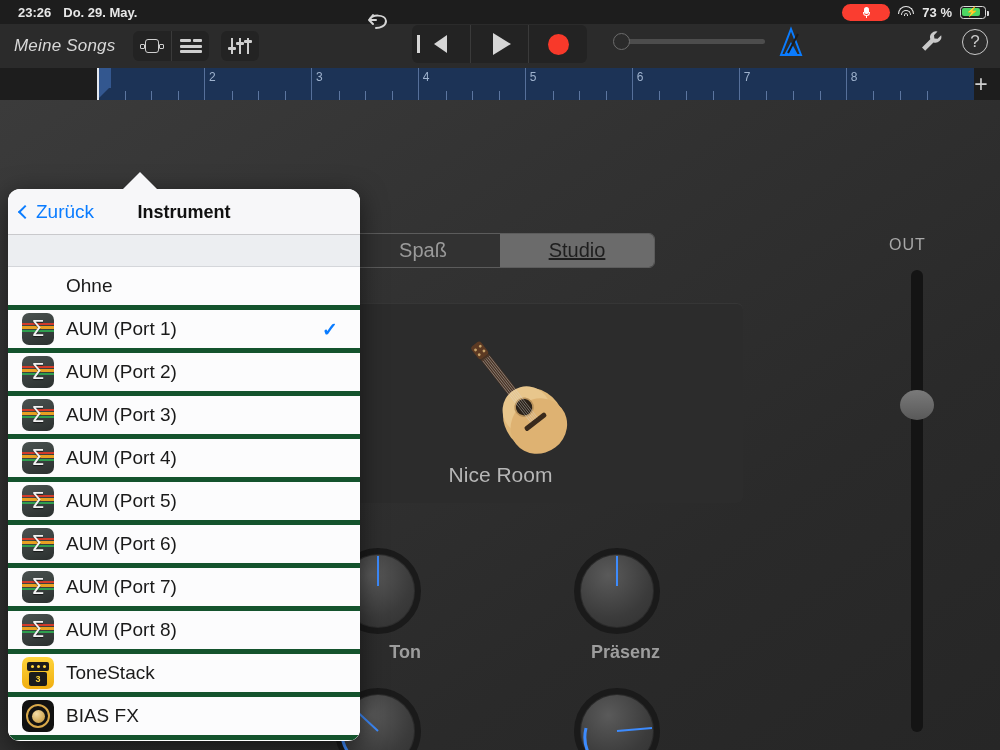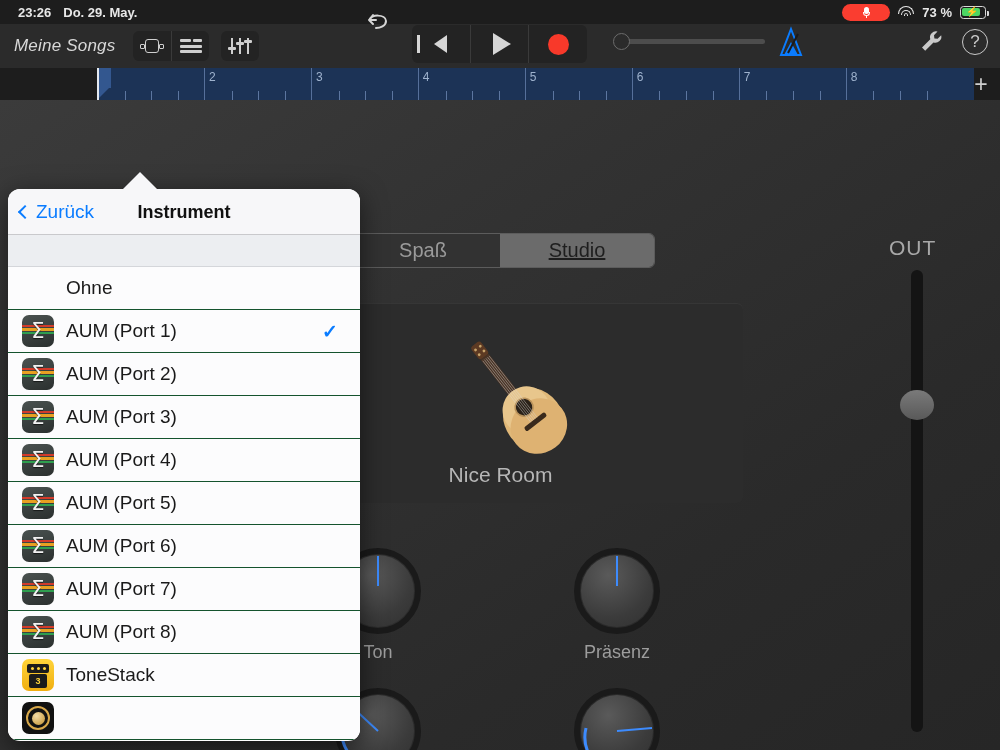--- a/index.html
+++ b/index.html
@@ -121,41 +121,41 @@
                   box-shadow:inset 0 1px 0 rgba(255,255,255,.05); }
   .preset-name { position:absolute; left:0; right:0; bottom:16px; text-align:center; color:#b6b6b6; font-size:21px; }
   .guitar { position:absolute; left:170px; top:20px; width:170px; height:140px; }
 
   
   .knob-wrap { position:absolute; width:86px; }
   .knob { width:86px; height:86px; position:relative; }
   .knob .ring { position:absolute; inset:0; border-radius:50%; border:6px solid #1a1a1a; }
   .knob .face { position:absolute; inset:7px; border-radius:50%;
                 background:radial-gradient(circle at 38% 28%, #5a5a5a, #3b3b3b 62%, #303030 100%); }
-  .knob-label { text-align:center; color:#9d9d9d; font-size:18px; margin-top:8px; }
-
-  
-  .out-label { position:absolute; left:889px; top:136px; color:#a8a8a8; font-size:21px; letter-spacing:1px; }
+  .knob-label { text-align:right; color:#9d9d9d; font-size:18px; margin-top:8px;font-weight:bold; }
+
+  
+  .out-label { position:absolute; left:889px; top:136px; color:#a8a8a8; font-size:16px; letter-spacing:1px; }
   .out-track { position:absolute; left:911px; top:170px; width:12px; height:462px; background:#141414; border-radius:6px; }
   .out-knob { position:absolute; left:900px; top:290px; width:34px; height:30px; border-radius:50%;
               background:linear-gradient(180deg,#7a7a7a,#595959); }
 
   
   .pop-arrow { position:absolute; left:122px; top:172px; width:0; height:0;
                border-left:18px solid transparent; border-right:18px solid transparent; border-bottom:18px solid #f7f7f9; z-index:21; }
   .popover { position:absolute; left:8px; top:189px; width:352px; height:552px; background:#ffffff;
              border-radius:12px; overflow:hidden; z-index:20; box-shadow:0 6px 26px rgba(0,0,0,.55); }
   .pop-head { height:46px; background:#f7f7f9; border-bottom:1px solid #c9c9cc; position:relative; }
   .pop-back { position:absolute; left:12px; top:0; height:46px; display:flex; align-items:center; color:#0a7cff; font-size:19px; gap:2px; }
   .chev { width:10px; height:10px; border-left:2.4px solid #0a7cff; border-bottom:2.4px solid #0a7cff; transform:rotate(45deg); margin-right:4px; }
   .pop-title { position:absolute; left:0; right:0; top:0; height:46px; display:flex; align-items:center; justify-content:center;
                font-size:18px; font-weight:bold; color:#111; }
   .sect-head { height:32px; background:#eceef1; border-bottom:1px solid #d4d6da; }
   .pop-list { background:#fff; }
-  .row { height:43px; display:flex; align-items:center; padding-left:14px; border-bottom:1px solid #14532d; background:#fcfcfd; }
+  .row { height:43px; display:flex; align-items:center; padding-left:14px; border-bottom:5px solid #14532d; background:#fcfcfd; }
   .row .thumb { width:32px; height:32px; border-radius:7px; flex:none; margin-right:12px; }
   .row .label { font-size:19px; color:#1a1a1a; flex:1; }
   .row .label.indent { padding-left:44px; }
   .check { width:20px; margin-right:18px; color:#0a7cff; font-size:19px; font-weight:bold; }
   .check.hidden { visibility:hidden; }
 
   .ts-icon { background:linear-gradient(180deg,#ffd43a,#f0ae10); position:relative; overflow:hidden; }
   .ts-icon .amp { position:absolute; left:5px; top:5px; right:5px; height:9px; background:#1b1b1b; border-radius:2px; display:flex; align-items:center; justify-content:center; gap:3px; }
   .ts-icon .amp i { width:3px; height:3px; background:#ffd43a; border-radius:50%; display:block; }
   .ts-icon .box { position:absolute; left:7px; top:15px; right:7px; bottom:3px; background:#1b1b1b; border-radius:2px; color:#ffd43a; font-size:9px; display:flex; align-items:center; justify-content:center; font-weight:bold; }
@@ -538,18 +538,19 @@
           </div>
           <div class="label">ToneStack</div>
           <div class="check hidden">✓</div>
         </div>
         <div class="row">
           <div class="thumb bias-icon">
             <span class="k1">
               <span class="k2"></span>
             </span>
           </div>
+          <div class="label">BIAS FX</div>
           <div class="check hidden">✓</div>
         </div>
       </div>
   </div>
 
 </div>
 
 </body></html>

